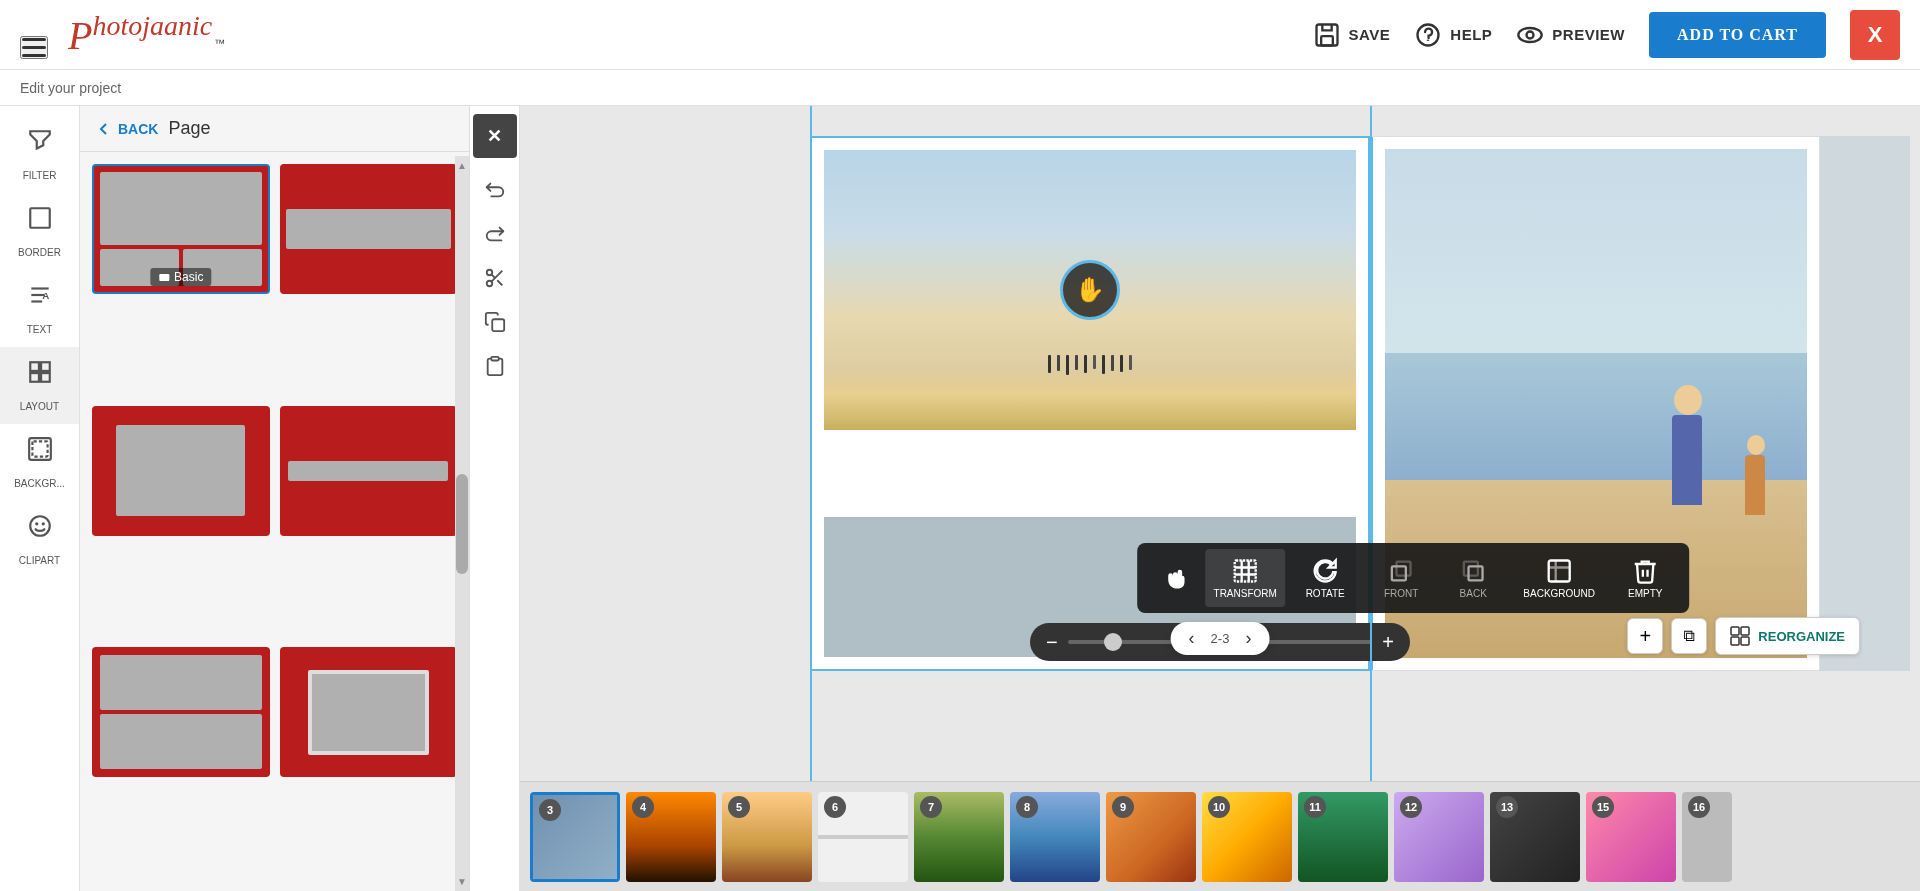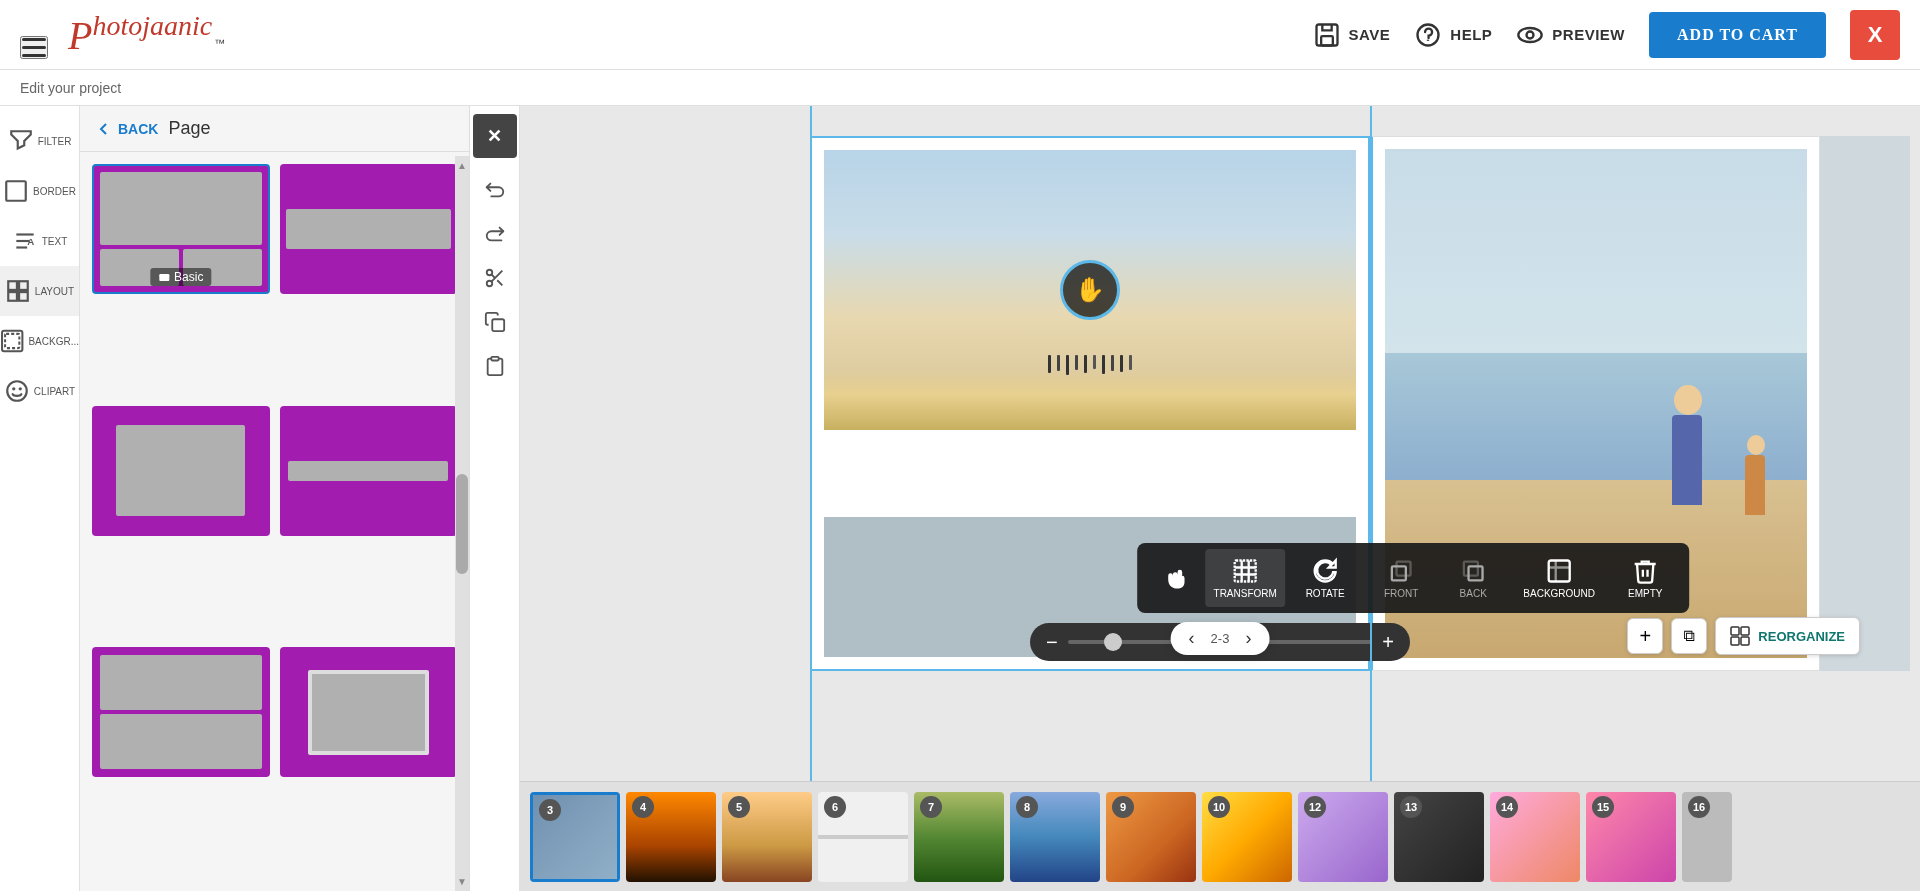--- a/index.html
+++ b/index.html
@@ -26,31 +26,31 @@
     .subtitle-bar { background: #fff; padding: 8px 20px; font-size: 14px; color: #666; border-bottom: 1px solid #e0e0e0; height: 36px; display: flex; align-items: center; }
 
     
     .main-content { display: flex; height: calc(891px - 70px - 36px); }
 
     
     .icon-sidebar {
       width: 80px; background: #fff; display: flex; flex-direction: column; align-items: center;
       padding-top: 10px; gap: 0; border-right: 1px solid #e0e0e0; flex-shrink: 0;
     }
-    .icon-sidebar-item { display: flex; flex-direction: row; align-items: center; justify-content: center; width: 100%; padding: 12px 0; cursor: pointer; font-size: 10px; color: #555; gap: 4px; }
+    .icon-sidebar-item { display: flex; flex-direction: column; align-items: center; justify-content: center; width: 100%; padding: 12px 0; cursor: pointer; font-size: 10px; color: #555; gap: 16px; }
     .icon-sidebar-item.active { background: #f0f0f0; }
     .icon-sidebar-item svg { width: 26px; height: 26px; }
 
     
     .panel { width: 390px; background: #f5f5f5; border-right: 1px solid #ddd; display: flex; flex-direction: column; flex-shrink: 0; position: relative; }
     .panel-header { display: flex; align-items: center; padding: 12px 16px; background: #f5f5f5; border-bottom: 1px solid #ddd; gap: 10px; }
     .back-btn { display: flex; align-items: center; gap: 6px; color: #1a7ccc; font-size: 14px; font-weight: 600; cursor: pointer; }
     .panel-title { font-size: 18px; font-weight: 400; color: #333; }
     .panel-grid { display: grid; grid-template-columns: 1fr 1fr; gap: 10px; padding: 12px; overflow-y: auto; flex: 1; }
-    .panel-thumb { background: #a21caf; border-radius: 4px; cursor: pointer; position: relative; overflow: hidden; height: 130px; }
+    .panel-thumb { background: #b91c1c; border-radius: 4px; cursor: pointer; position: relative; overflow: hidden; height: 130px; }
     .panel-thumb.active { border: 2px solid #1a7ccc; }
     .panel-thumb-label { position: absolute; bottom: 6px; left: 50%; transform: translateX(-50%); background: rgba(0,0,0,0.5); color: #fff; font-size: 12px; padding: 2px 8px; border-radius: 3px; white-space: nowrap; display: flex; align-items: center; gap: 4px; }
 
     
     .tool-strip { width: 50px; background: #fff; display: flex; flex-direction: column; align-items: center; padding-top: 8px; gap: 4px; border-right: 1px solid #e0e0e0; flex-shrink: 0; }
     .tool-btn { width: 40px; height: 40px; display: flex; align-items: center; justify-content: center; cursor: pointer; border-radius: 4px; font-size: 18px; color: #555; }
 
     
     .canvas-area { flex: 1; background: #e8e8e8; position: relative; overflow: hidden; display: flex; flex-direction: column; }
     .canvas-workspace { flex: 1; position: relative; }
@@ -465,35 +465,35 @@
       <div class="film-thumb">
         <div class="film-thumb-num">9</div>
         <div style="width:100%;height:100%;background:linear-gradient(135deg,#ee9944 0%,#cc6622 60%,#993311 100%);"></div>
       </div>
 
       <div class="film-thumb">
         <div class="film-thumb-num">10</div>
         <div style="width:100%;height:100%;background:linear-gradient(135deg,#ffdd44 0%,#ffaa00 50%,#cc6600 100%);"></div>
       </div>
 
+      <div class="film-thumb">
+        <div class="film-thumb-num">11</div>
+        <div style="width:100%;height:100%;background:linear-gradient(180deg,#339966 0%,#227744 50%,#115522 100%);"></div>
+      </div>
 
       <div class="film-thumb">
         <div class="film-thumb-num">12</div>
         <div style="width:100%;height:100%;background:linear-gradient(135deg,#ccaaee 0%,#9966cc 100%);"></div>
       </div>
 
       <div class="film-thumb">
         <div class="film-thumb-num">13</div>
         <div style="width:100%;height:100%;background:linear-gradient(135deg,#444 0%,#222 100%);"></div>
       </div>
 
-      <div class="film-thumb">
-        <div class="film-thumb-num">14</div>
-        <div style="width:100%;height:100%;background:linear-gradient(135deg,#ffaadd 0%,#ee8866 100%);"></div>
-      </div>
 
       <div class="film-thumb">
         <div class="film-thumb-num">15</div>
         <div style="width:100%;height:100%;background:linear-gradient(135deg,#ff88aa 0%,#cc44aa 100%);"></div>
       </div>
 
       <div class="film-thumb" style="width:50px;">
         <div class="film-thumb-num">16</div>
         <div style="width:100%;height:100%;background:#bbb;"></div>
       </div>

